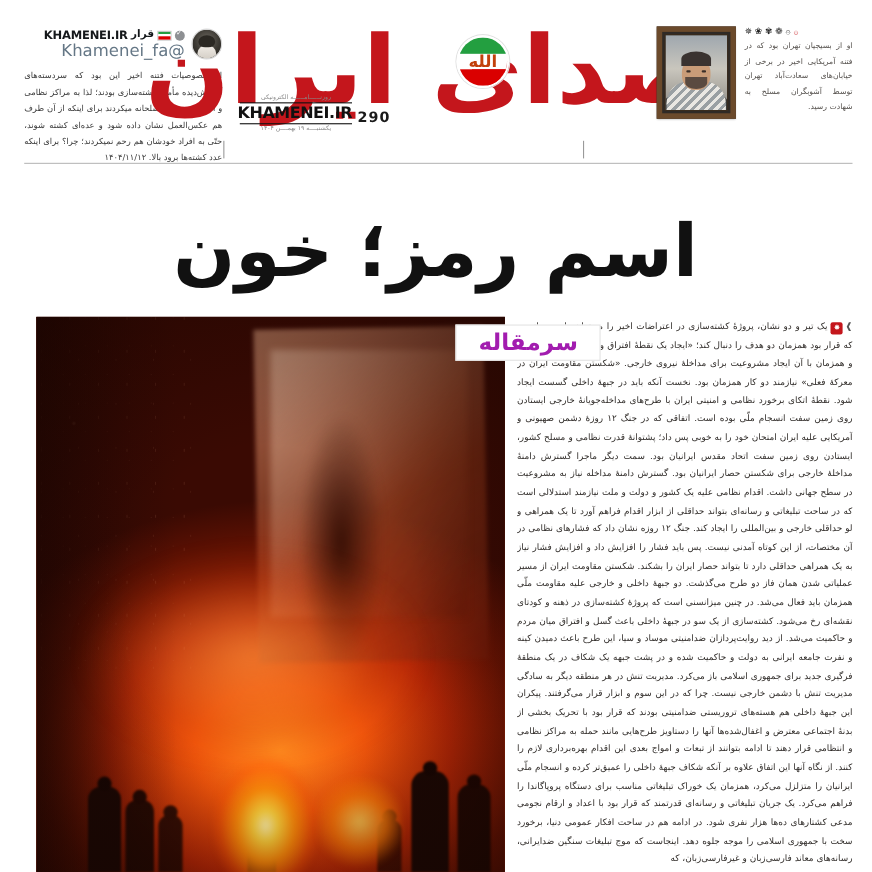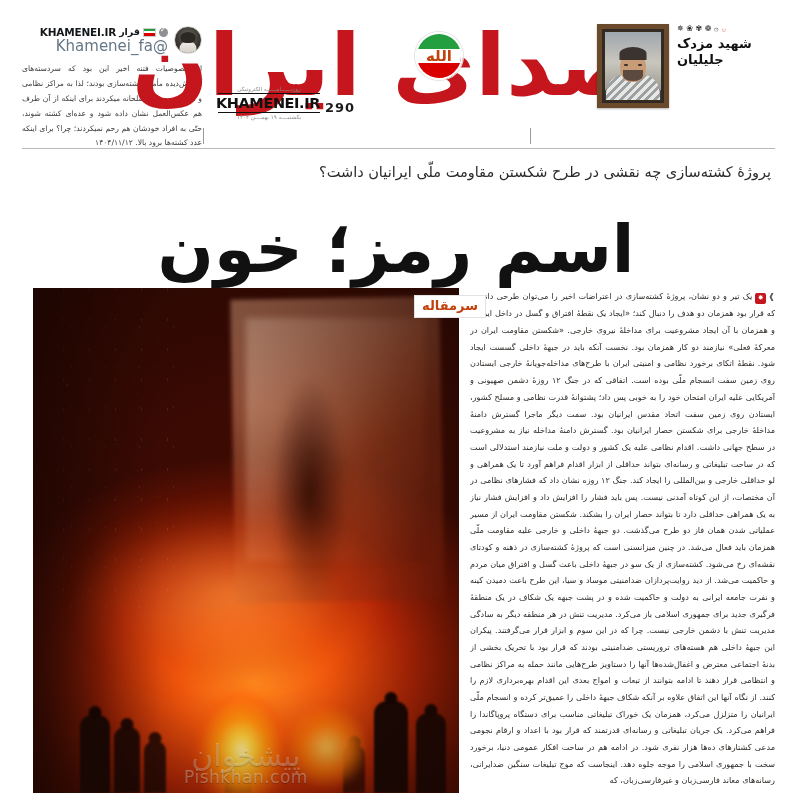--- a/index.html
+++ b/index.html
@@ -122,21 +122,20 @@
 
   
   .kicker{
     position:absolute;right:22px;top:162px;width:750px;text-align:right;
     font-size:14.5px;color:#2b2b2b;direction:rtl;line-height:1.5;
   }
   .headline{
     position:absolute;right:22px;top:192px;width:750px;text-align:center;
     font-size:66px;font-weight:bold;color:#111;direction:rtl;line-height:1.12;
     letter-spacing:-1px;
-    margin-top:21px;
   }
 
   
   .main{position:absolute;left:0;top:288px;width:793px;height:505px;}
 
   
   .photo{
     position:absolute;left:33px;top:0;width:426px;height:505px;overflow:hidden;
     background:#3a0b05;
   }
@@ -208,21 +207,21 @@
     text-align:center;color:rgba(255,255,255,.42);
     text-shadow:0 1px 1px rgba(0,0,0,.35);pointer-events:none;
   }
   .wm .wm-fa{font-size:30px;direction:rtl;line-height:1;opacity:.55;letter-spacing:1px;}
   .wm .wm-en{font-size:17px;letter-spacing:.5px;margin-top:-4px;opacity:.7;}
 
   
   .badge{
     position:absolute;left:414px;top:295px;
     background:#fff;border:1px solid #e3e3e3;
-    padding:2px 7px 3px;font-size:13px;font-weight:bold;color:#c2410c;
+    padding:2px 20px 3px;font-size:21px;font-weight:bold;color:#a21caf;
     direction:rtl;line-height:1.25;z-index:5;
   }
 
   
   .article{
     position:absolute;right:18px;top:0;width:305px;height:505px;overflow:hidden;
     direction:rtl;text-align:justify;color:#2f2b28;
     font-size:8.1px;line-height:2.06;
   }
   .art-mark{
@@ -278,41 +277,40 @@
       </div>
       <div class="issue-no">290</div>
     </div>
 
     <div class="martyr">
       <div class="martyr-txt">
         <div class="glyph-row">
           <span>۞ ❁ ✾ ❀ ✵</span>
           <span class="sm">۞</span>
         </div>
-        <div class="martyr-name">شهید مزدک جلیلیان</div>
+        <div class="martyr-body">او از بسیجیان تهران بود که در فتنه آمریکایی اخیر در برخی از خیابان‌های سعادت‌آباد تهران توسط آشوبگران مسلح به شهادت رسید.</div>
       </div>
       <div class="photo-frame">
         <div class="inner">
           <div class="shoulders"></div>
           <div class="scarf"></div>
           <div class="face">
             <span class="eye l"></span>
             <span class="eye r"></span>
             <span class="beard"></span>
           </div>
         </div>
       </div>
     </div>
 
     <div class="vtick" style="left:203px;top:128px;height:16px;"></div>
     <div class="vtick" style="left:530px;top:128px;height:16px;"></div>
     <div class="hrule"></div>
   </div>
 
-  <div class="kicker">پروژهٔ کشته‌سازی چه نقشی در طرح شکستن مقاومت ملّی ایرانیان داشت؟</div>
   <div class="headline">اسم رمز؛ خون</div>
 
   <div class="main">
 
     <div class="photo">
       <div class="ph-layer ph-base"></div>
       <div class="ph-wall"></div>
       <div class="ph-wall2"></div>
       <div class="ph-dark-door"></div>
       <div class="ph-tree"></div>
@@ -321,24 +319,20 @@
       <div class="fig f1"></div>
       <div class="fig f2"></div>
       <div class="fig f3"></div>
       <div class="fig f4"></div>
       <div class="fig f7"></div>
       <div class="fig f5"></div>
       <div class="fig f6"></div>
       <div class="ph-fire"></div>
       <div class="ph-glow2"></div>
       <div class="ph-vignette"></div>
-      <div class="wm">
-        <div class="wm-fa">پیشخوان</div>
-        <div class="wm-en">Pishkhan.com</div>
-      </div>
     </div>
 
     <div class="article art">
       <p><span class="art-arrow">❱</span><span class="art-mark">✸</span><span>یک تیر و دو نشان، پروژهٔ کشته‌سازی در اعتراضات اخیر را می‌توان طرحی دانست که قرار بود همزمان دو هدف را دنبال کند؛ «ایجاد یک نقطهٔ افتراق و گسل در داخل ایران» و همزمان با آن ایجاد مشروعیت برای مداخلهٔ نیروی خارجی. «شکستن مقاومت ایران در معرکهٔ فعلی» نیازمند دو کار همزمان بود. نخست آنکه باید در جبههٔ داخلی گسست ایجاد شود. نقطهٔ اتکای برخورد نظامی و امنیتی ایران با طرح‌های مداخله‌جویانهٔ خارجی ایستادن روی زمین سفت انسجام ملّی بوده است. اتفاقی که در جنگ ۱۲ روزهٔ دشمن صهیونی و آمریکایی علیه ایران امتحان خود را به خوبی پس داد؛ پشتوانهٔ قدرت نظامی و مسلح کشور، ایستادن روی زمین سفت اتحاد مقدس ایرانیان بود. سمت دیگر ماجرا گسترش دامنهٔ مداخلهٔ خارجی برای شکستن حصار ایرانیان بود. گسترش دامنهٔ مداخله نیاز به مشروعیت در سطح جهانی داشت. اقدام نظامی علیه یک کشور و دولت و ملت نیازمند استدلالی است که در ساحت تبلیغاتی و رسانه‌ای بتواند حداقلی از ابزار اقدام فراهم آورد تا یک همراهی و لو حداقلی خارجی و بین‌المللی را ایجاد کند. جنگ ۱۲ روزه نشان داد که فشارهای نظامی در آن مختصات، از این کوتاه آمدنی نیست. پس باید فشار را افزایش داد و افزایش فشار نیاز به یک همراهی حداقلی دارد تا بتواند حصار ایران را بشکند. شکستن مقاومت ایران از مسیر عملیاتی شدن همان فاز دو طرح می‌گذشت. دو جبههٔ داخلی و خارجی علیه مقاومت ملّی همزمان باید فعال می‌شد. در چنین میزانسنی است که پروژهٔ کشته‌سازی در ذهنه و کودتای نقشه‌ای رخ می‌شود. کشته‌سازی از یک سو در جبههٔ داخلی باعث گسل و افتراق میان مردم و حاکمیت می‌شد. از دید روایت‌پردازان ضدامنیتی موساد و سیا، این طرح باعث دمیدن کینه و نفرت جامعه ایرانی به دولت و حاکمیت شده و در پشت جبهه یک شکاف در یک منطقهٔ فرگیری جدید برای جمهوری اسلامی باز می‌کرد. مدیریت تنش در هر منطقه دیگر به سادگی مدیریت تنش با دشمن خارجی نیست. چرا که در این سوم و ابزار قرار می‌گرفتند. پیکران این جبههٔ داخلی هم هسته‌های تروریستی ضدامنیتی بودند که قرار بود با تحریک بخشی از بدنهٔ اجتماعی معترض و اغفال‌شده‌ها آنها را دستاویز طرح‌هایی مانند حمله به مراکز نظامی و انتظامی قرار دهند تا ادامه بتوانند از تبعات و امواج بعدی این اقدام بهره‌برداری لازم را کنند. از نگاه آنها این اتفاق علاوه بر آنکه شکاف جبههٔ داخلی را عمیق‌تر کرده و انسجام ملّی ایرانیان را متزلزل می‌کرد، همزمان یک خوراک تبلیغاتی مناسب برای دستگاه پروپاگاندا را فراهم می‌کرد. یک جریان تبلیغاتی و رسانه‌ای قدرتمند که قرار بود با اعداد و ارقام نجومی مدعی کشتارهای ده‌ها هزار نفری شود. در ادامه هم در ساحت افکار عمومی دنیا، برخورد سخت با جمهوری اسلامی را موجه جلوه دهد. اینجاست که موج تبلیغات سنگین ضدایرانی، رسانه‌های معاند فارسی‌زبان و غیرفارسی‌زبان، که</span></p>
     </div>
   </div>
 
   <div class="badge">سرمقاله</div>
 </div>
 

